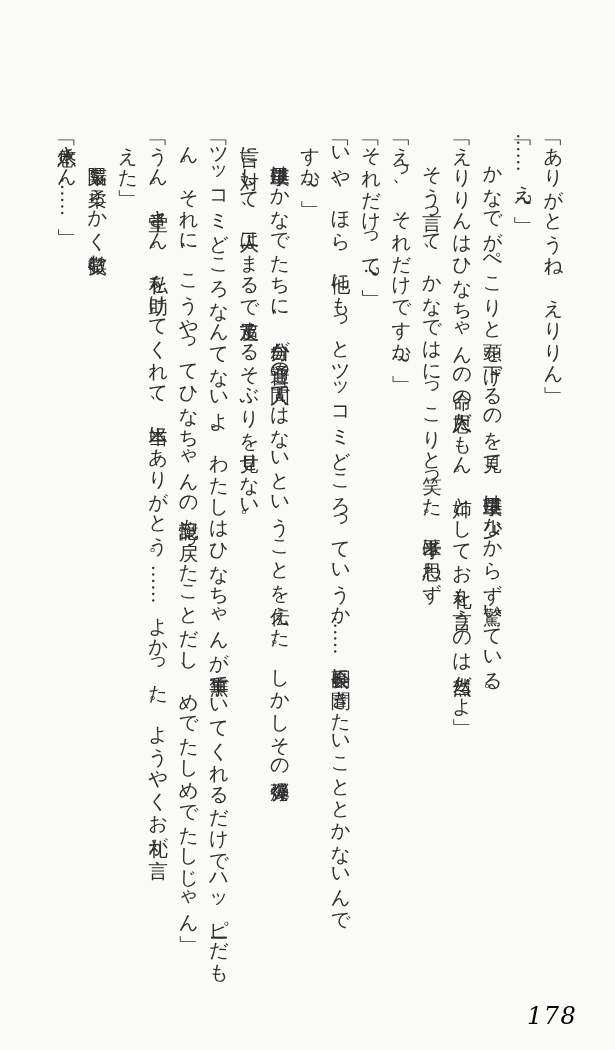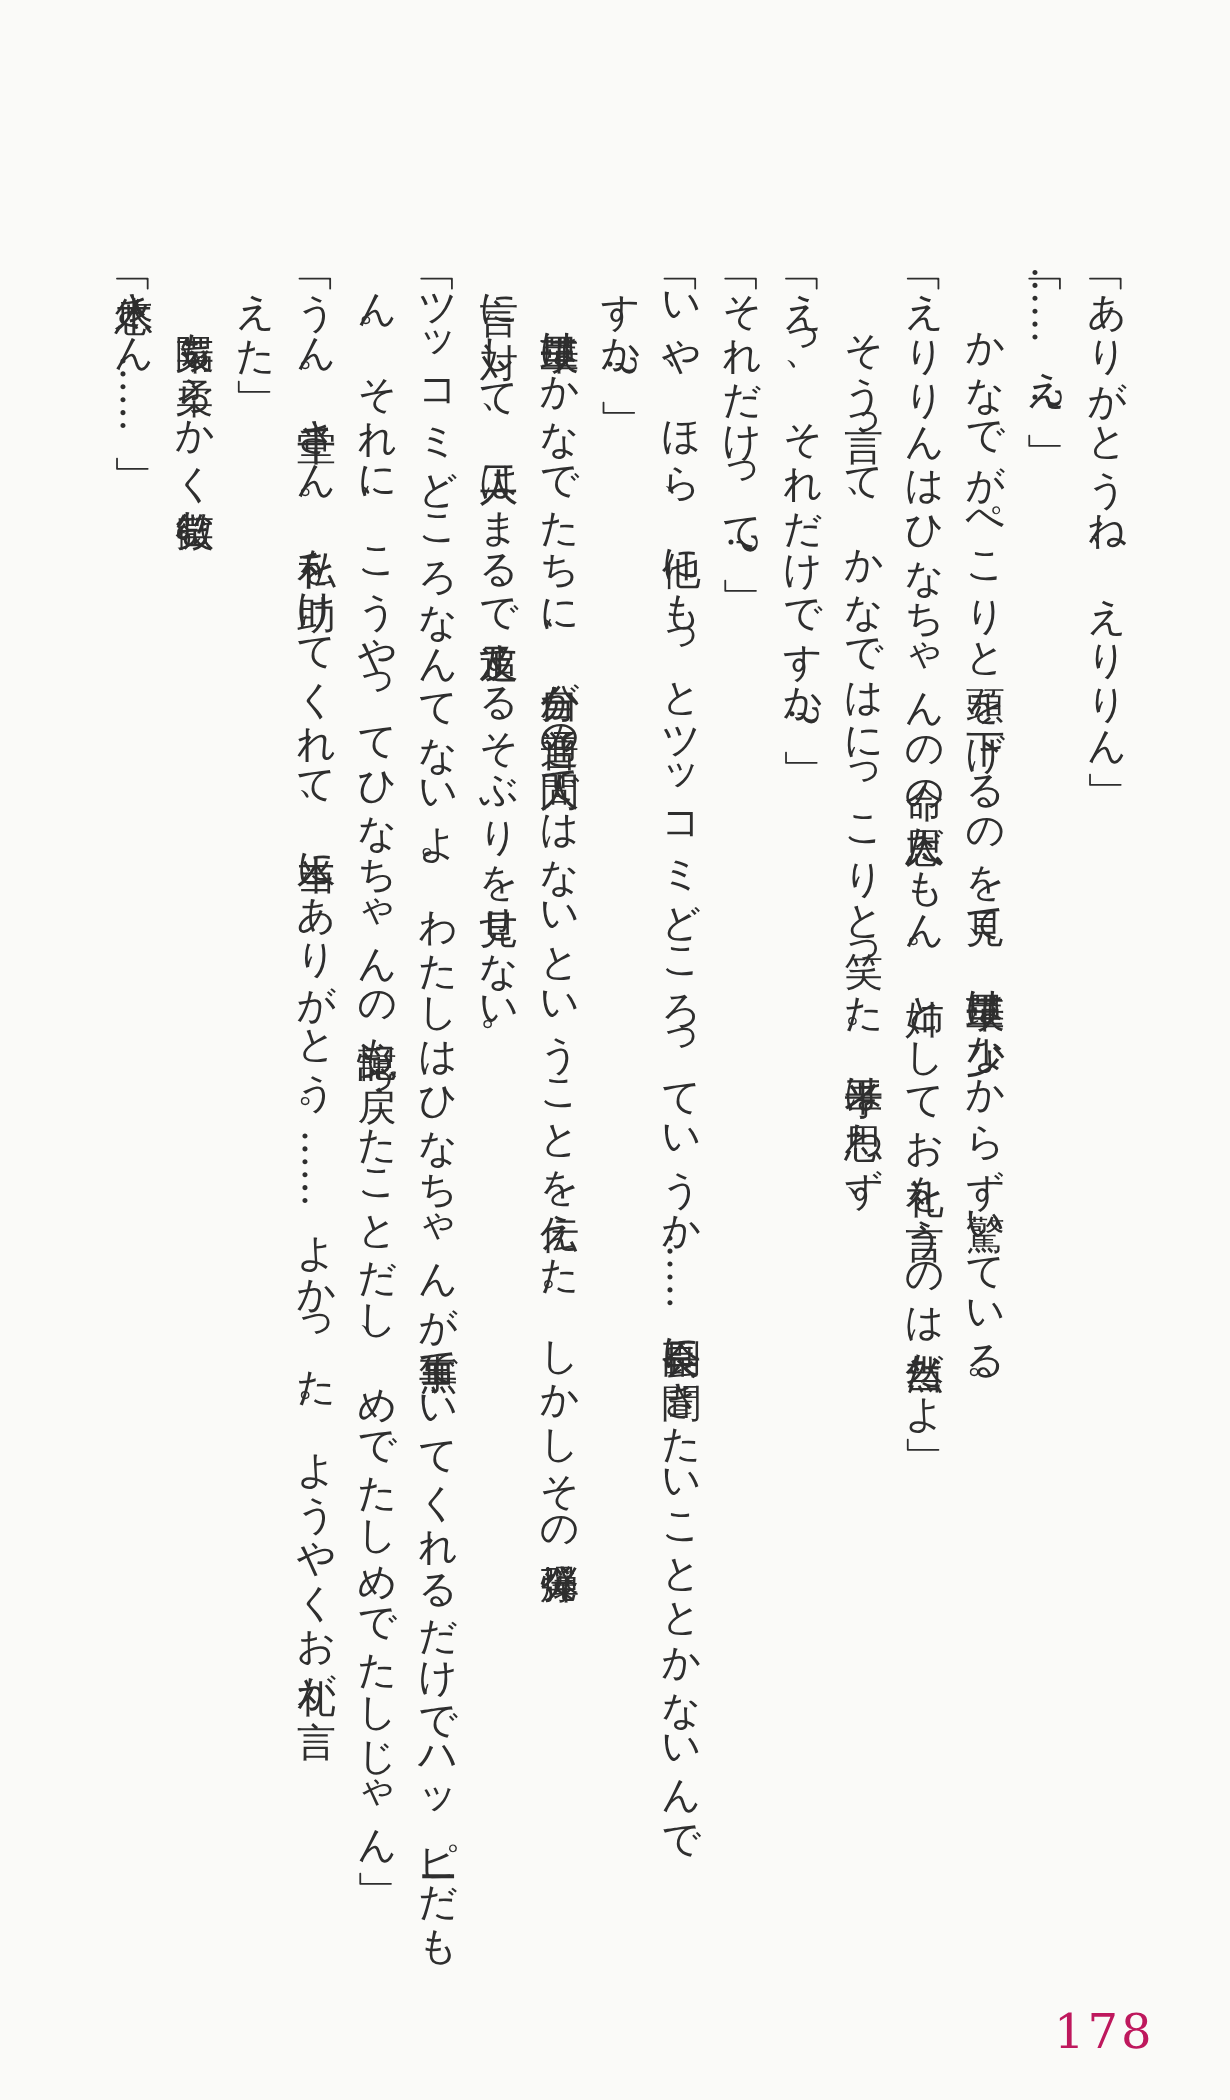--- a/index.html
+++ b/index.html
@@ -32,23 +32,24 @@
     white-space: nowrap;
     height: 100%;
     margin: 0;
     padding: 0;
   }
   .page-number {
     position: absolute;
     left: 527px;
     top: 1002px;
     font-family: "DejaVu Serif", "Liberation Serif", serif;
+    font-style: italic;
     font-size: 24px;
     letter-spacing: 1.5px;
-    color: #be185d;
+    color: #000000;
   }
 </style>
 </head>
 <body>
 
 <div class="page">
   <div class="text-block">
     <div class="text-line">「ありがとうね、えりりん」</div>
     <div class="text-line">「……え?」</div>
     <div class="text-line">　かなでがぺこりと頭を下げるのを見て、瑛里華は少なからず驚いている。</div>

